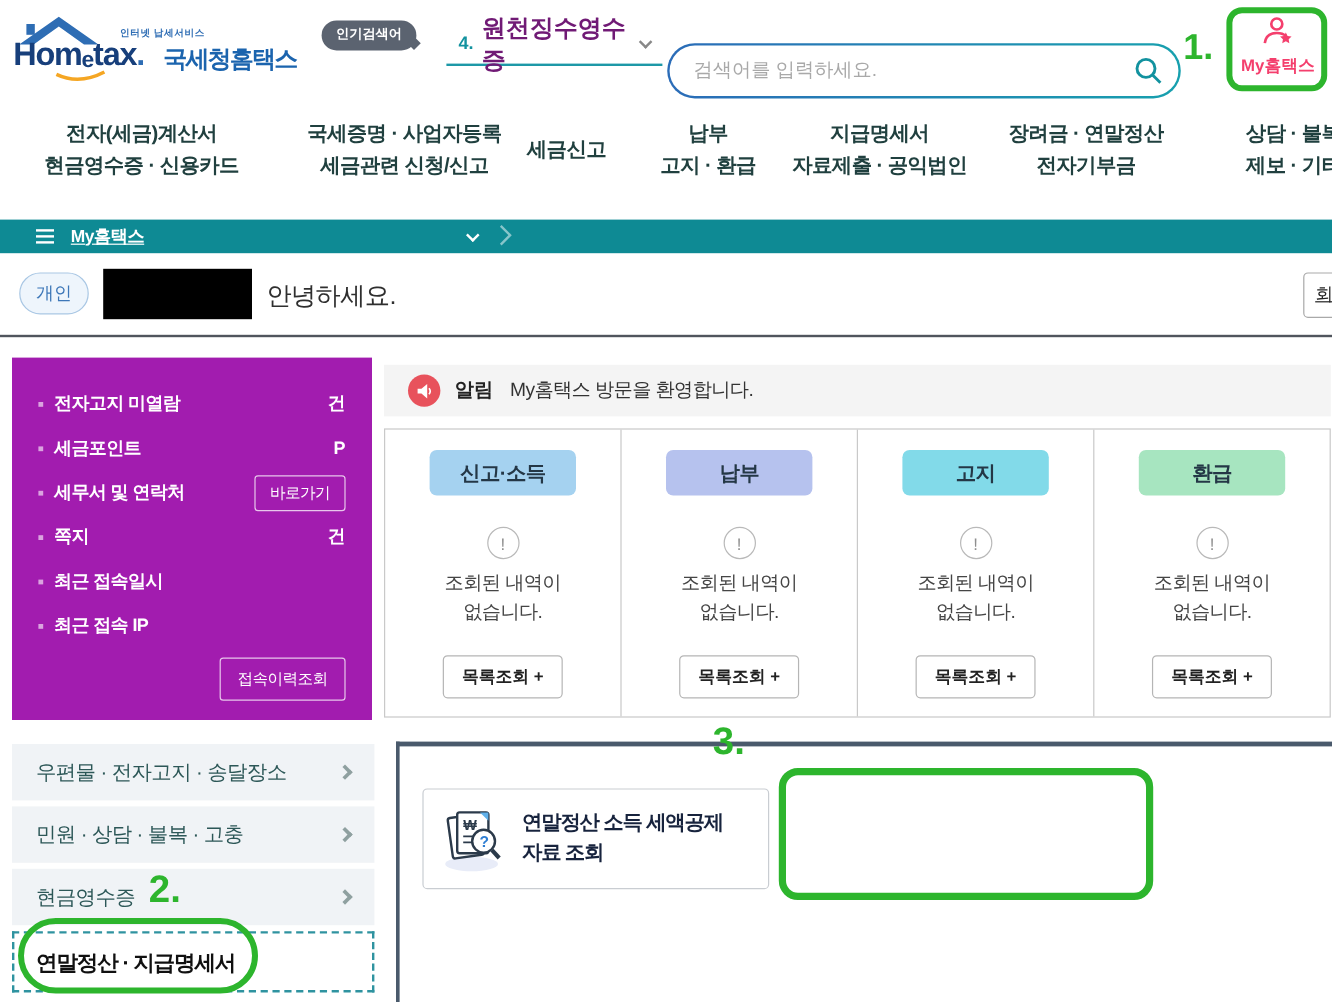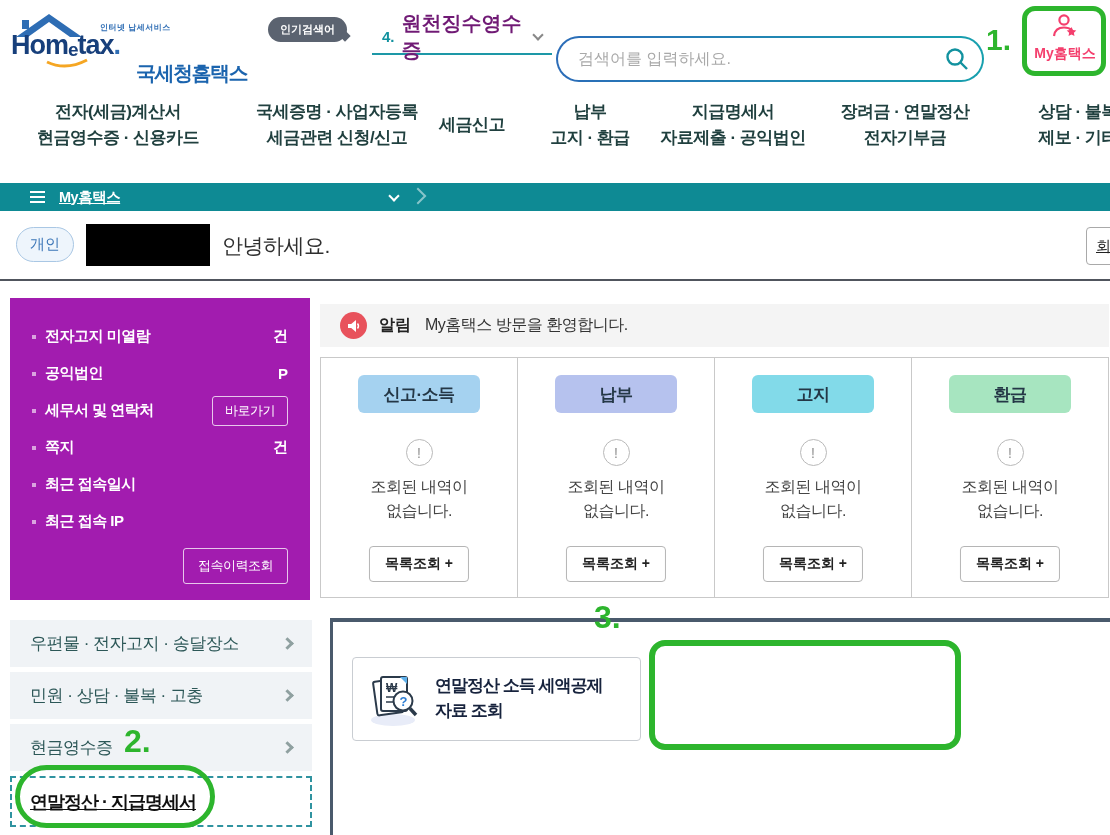--- a/index.html
+++ b/index.html
@@ -12,21 +12,21 @@
   .logo { left: 8px; top: 6px; width: 300px; height: 72px; cursor: pointer; }
   .logo-roof { position: absolute; left: 2px; top: 6px; }
   .logo-tagline { position: absolute; left: 92px; top: 16px; font-size: 8px; font-weight: bold;
                   color: #2e6db4; letter-spacing: .5px; white-space: nowrap; }
   .logo-brand { position: absolute; left: 3px; top: 24px; font-weight: bold; color: #173f7b;
                 font-size: 27px; letter-spacing: -1px; white-space: nowrap; }
   .logo-e { font-size: 19px; position: relative; top: 2px; }
   .logo-dot { color: #2e6db4; }
   .logo-swoosh { position: absolute; left: 38px; top: 52px; }
   .logo-suffix { position: absolute; left: 128px; top: 30px; font-size: 20px; font-weight: bold;
-                 color: #1b64ae; letter-spacing: -1.5px; white-space: nowrap; margin-top: 24px; }
+                 color: #1b64ae; letter-spacing: -1.5px; white-space: nowrap; }
 
   .pop-badge { left: 268px; top: 17px; height: 25px; padding: 0 12px; background: #5b6370;
                color: #fff; font-size: 11px; font-weight: bold; border-radius: 13px;
                line-height: 25px; }
   .pop-badge::after { content: ""; position: absolute; right: -2px; bottom: 2px; width: 8px;
                       height: 8px; background: #5b6370; transform: rotate(45deg); }
   .pop-pick { left: 372px; top: 20px; width: 180px; height: 35px; border-bottom: 2px solid #1d98a7;
               display: flex; align-items: center; padding-left: 10px; cursor: pointer; }
   .pop-rank { color: #12929f; font-weight: bold; font-size: 15px; margin-right: 7px; }
   .pop-word { color: #701a75; font-size: 20px; font-weight: bold; }
@@ -124,21 +124,21 @@
   
   .bmenu { left: 10px; top: 620px; width: 302px; }
   .bm-item { height: 47px; background: #f0f3f6; margin-bottom: 5px; display: flex;
              align-items: center; padding: 0 20px; font-size: 17px; color: #2c5757;
              cursor: pointer; letter-spacing: -0.5px; }
   .bm-chev { margin-left: auto; border-color: #8fa0a0; border-width: 0 3px 3px 0; padding: 3px;
              transform: rotate(-45deg); }
   .bm-selected { left: 10px; top: 776px; width: 302px; height: 51px; background: #fff;
                  border: 2px dashed #2f93a0; display: flex; align-items: center; padding: 0 18px;
                  font-size: 18px; font-weight: bold; color: #101010; cursor: pointer;
-                 letter-spacing: -1px; text-decoration: underline; }
+                 letter-spacing: -1px; }
 
   
   .rpanel { left: 330px; top: 618px; width: 780px; height: 217px; background: #fff;
             border-top: 4px solid #4a5a6c; border-left: 3px solid #4a5a6c; }
   .qcard { position: absolute; height: 84px; border: 1px solid #c9cdd2; border-radius: 4px;
            background: #fff; display: flex; align-items: center; padding-left: 14px;
            cursor: pointer; }
   .qcard-a { left: 352px; top: 657px; width: 289px; }
   .qcard-b { left: 662px; top: 657px; width: 290px; }
   .qcard-label { font-size: 17px; font-weight: bold; color: #17233d; line-height: 1.45;
@@ -239,21 +239,21 @@
   <div class="abs divider"></div>
 
   <div class="abs sidebar">
     <div class="sb-row">
       <span class="sb-bullet"></span>
       <span class="sb-label">전자고지 미열람</span>
       <span class="sb-value">건</span>
     </div>
     <div class="sb-row">
       <span class="sb-bullet"></span>
-      <span class="sb-label">공익법인</span>
+      <span class="sb-label">세금포인트</span>
       <span class="sb-value">P</span>
     </div>
     <div class="sb-row">
       <span class="sb-bullet"></span>
       <span class="sb-label">세무서 및 연락처</span>
       <button class="sb-btn">바로가기</button>
     </div>
     <div class="sb-row">
       <span class="sb-bullet"></span>
       <span class="sb-label">쪽지</span>

